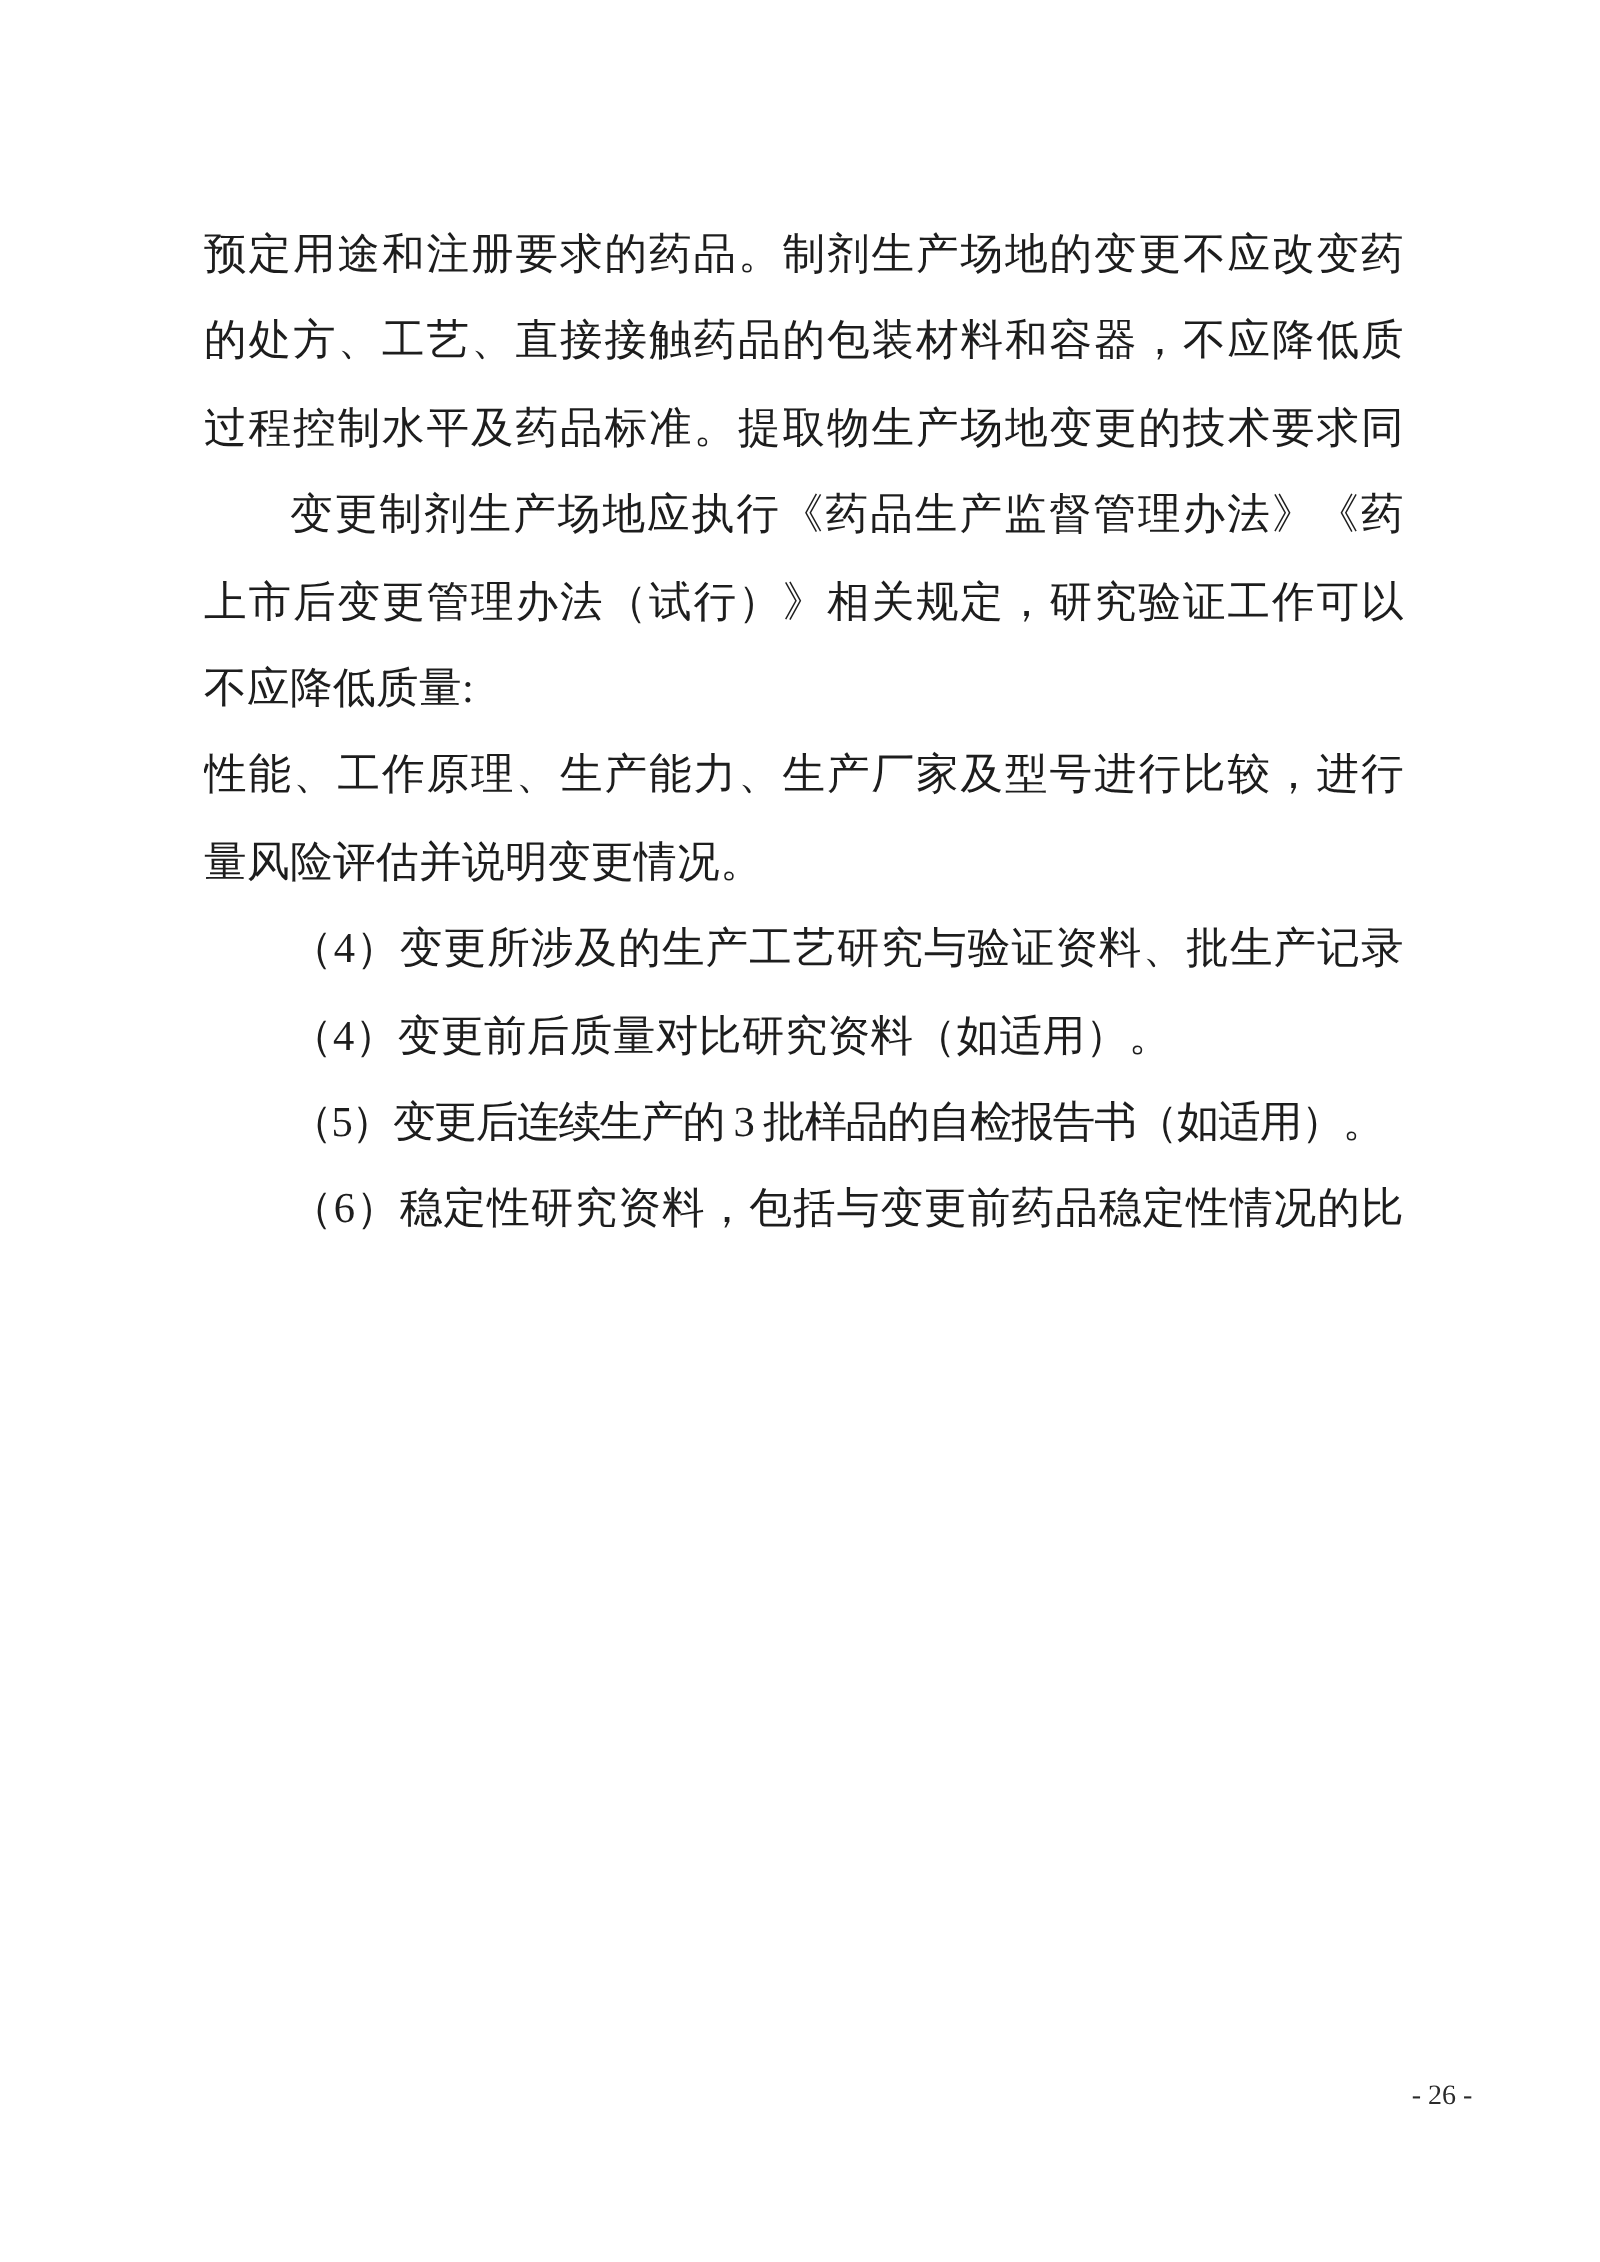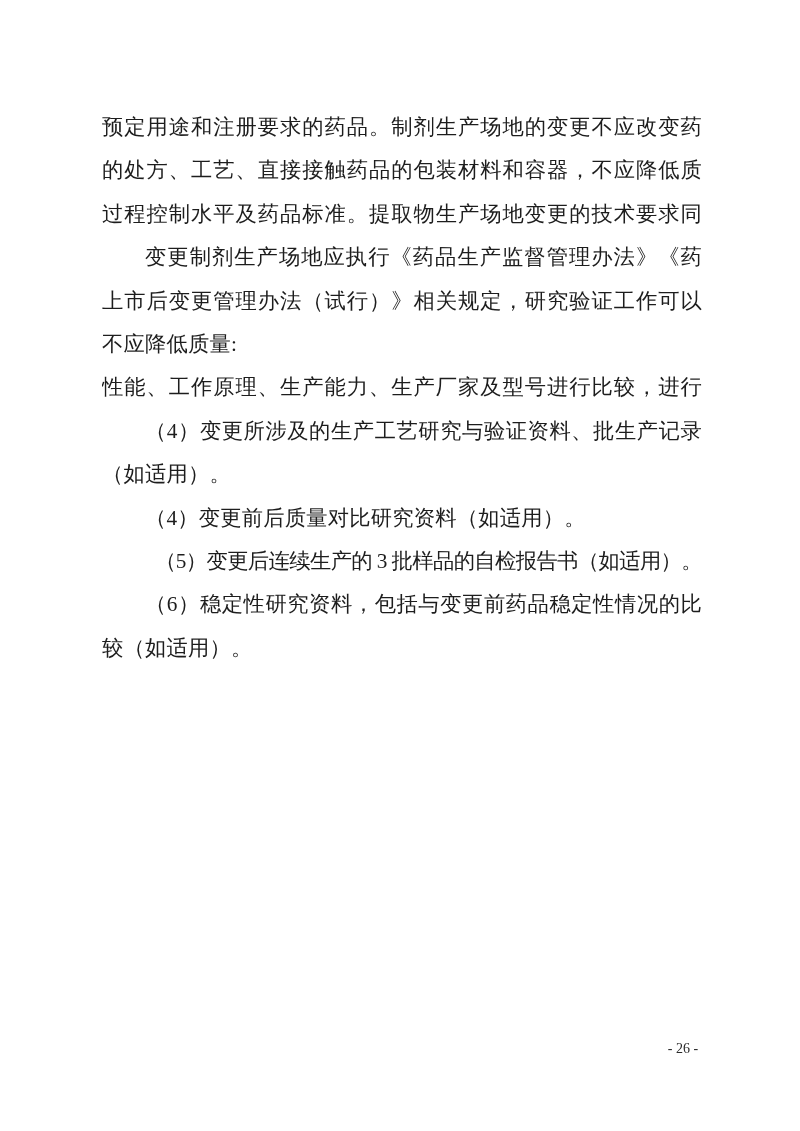--- a/index.html
+++ b/index.html
@@ -41,25 +41,24 @@
     text-align: justify;
     text-align-last: justify;
   }
   
   .indent {
     padding-left: 43px;
   }
   
   .tight {
     letter-spacing: -0.6px;
-    text-align: right;
   }
   .page-number {
     position: absolute;
-    left: 633px;
+    left: 671px;
     top: 1041px;
     width: 100px;
     text-align: center;
     font-size: 14px;
     color: #2a2a2a;
     font-family: "Liberation Serif", "DejaVu Serif", serif;
   }
 </style>
 </head>
 <body>
@@ -67,23 +66,22 @@
 <div class="page">
 
   <div class="text-block">
     <div class="line fill">预定用途和注册要求的药品。制剂生产场地的变更不应改变药品</div>
     <div class="line fill">的处方、工艺、直接接触药品的包装材料和容器，不应降低质量</div>
     <div class="line fill">过程控制水平及药品标准。提取物生产场地变更的技术要求同制</div>
     <div class="line indent fill">变更制剂生产场地应执行《药品生产监督管理办法》《药品</div>
     <div class="line fill">上市后变更管理办法（试行）》相关规定，研究验证工作可以参</div>
     <div class="line">不应降低质量:</div>
     <div class="line fill">性能、工作原理、生产能力、生产厂家及型号进行比较，进行质</div>
+    <div class="line">量风险评估并说明变更情况。</div>
     <div class="line indent fill">（4）变更所涉及的生产工艺研究与验证资料、批生产记录</div>
-    <div class="line">（如适用）。</div>
     <div class="line indent">（4）变更前后质量对比研究资料（如适用）。</div>
     <div class="line indent tight">（5）变更后连续生产的 3 批样品的自检报告书（如适用）。</div>
     <div class="line indent fill">（6）稳定性研究资料，包括与变更前药品稳定性情况的比</div>
-    <div class="line">较（如适用）。</div>
   </div>
 
   <div class="page-number">- 26 -</div>
 
 </div>
 
 </body></html>

